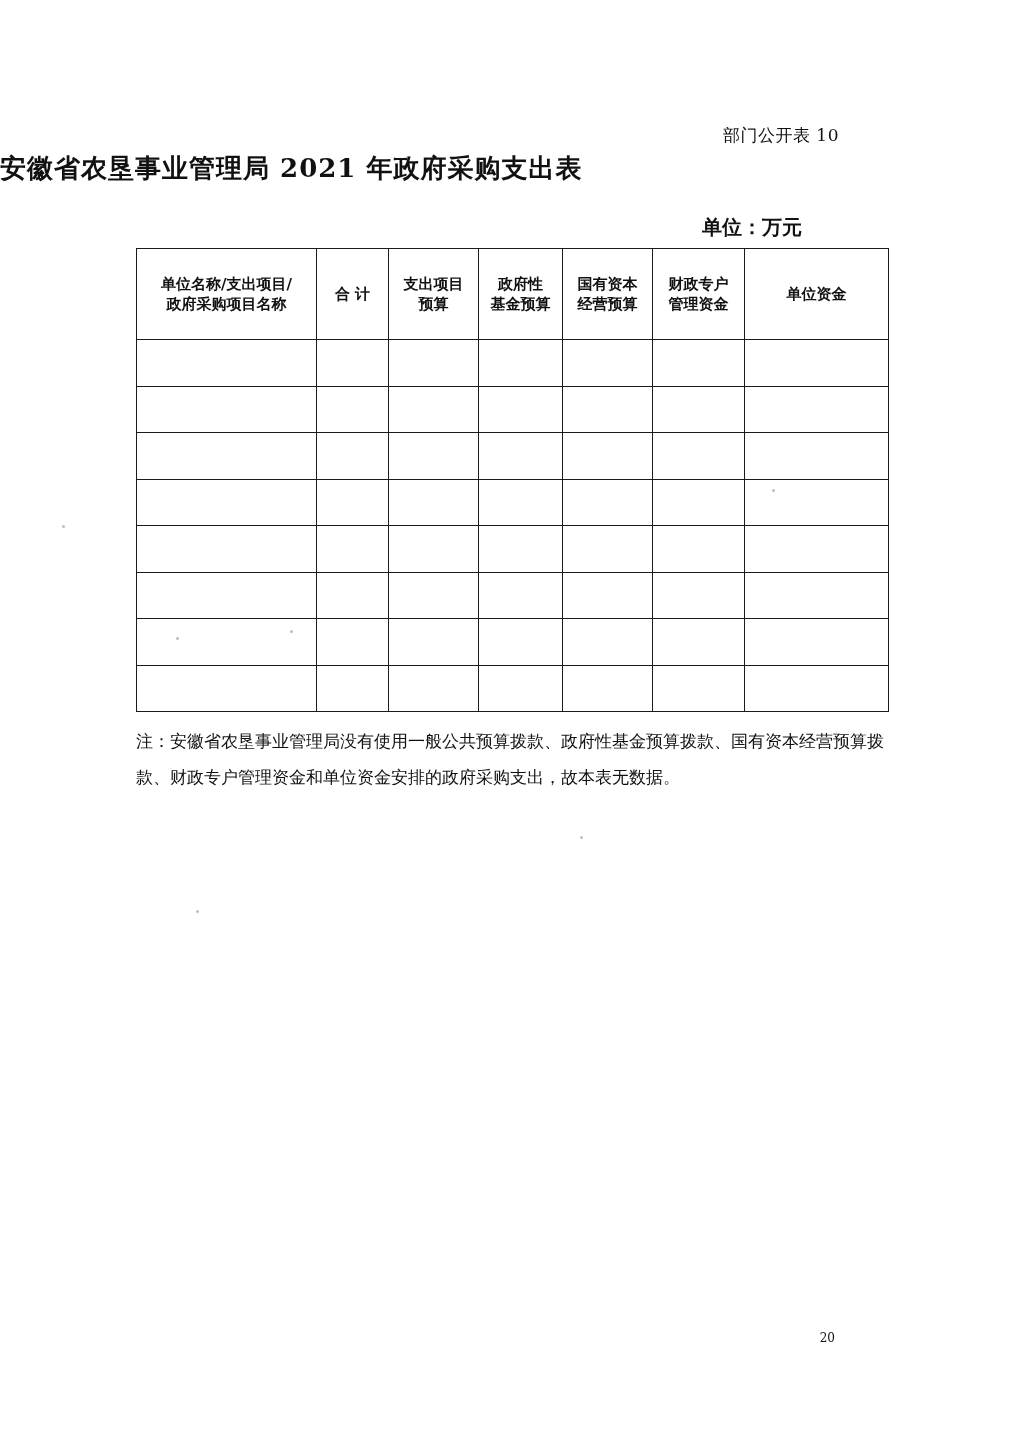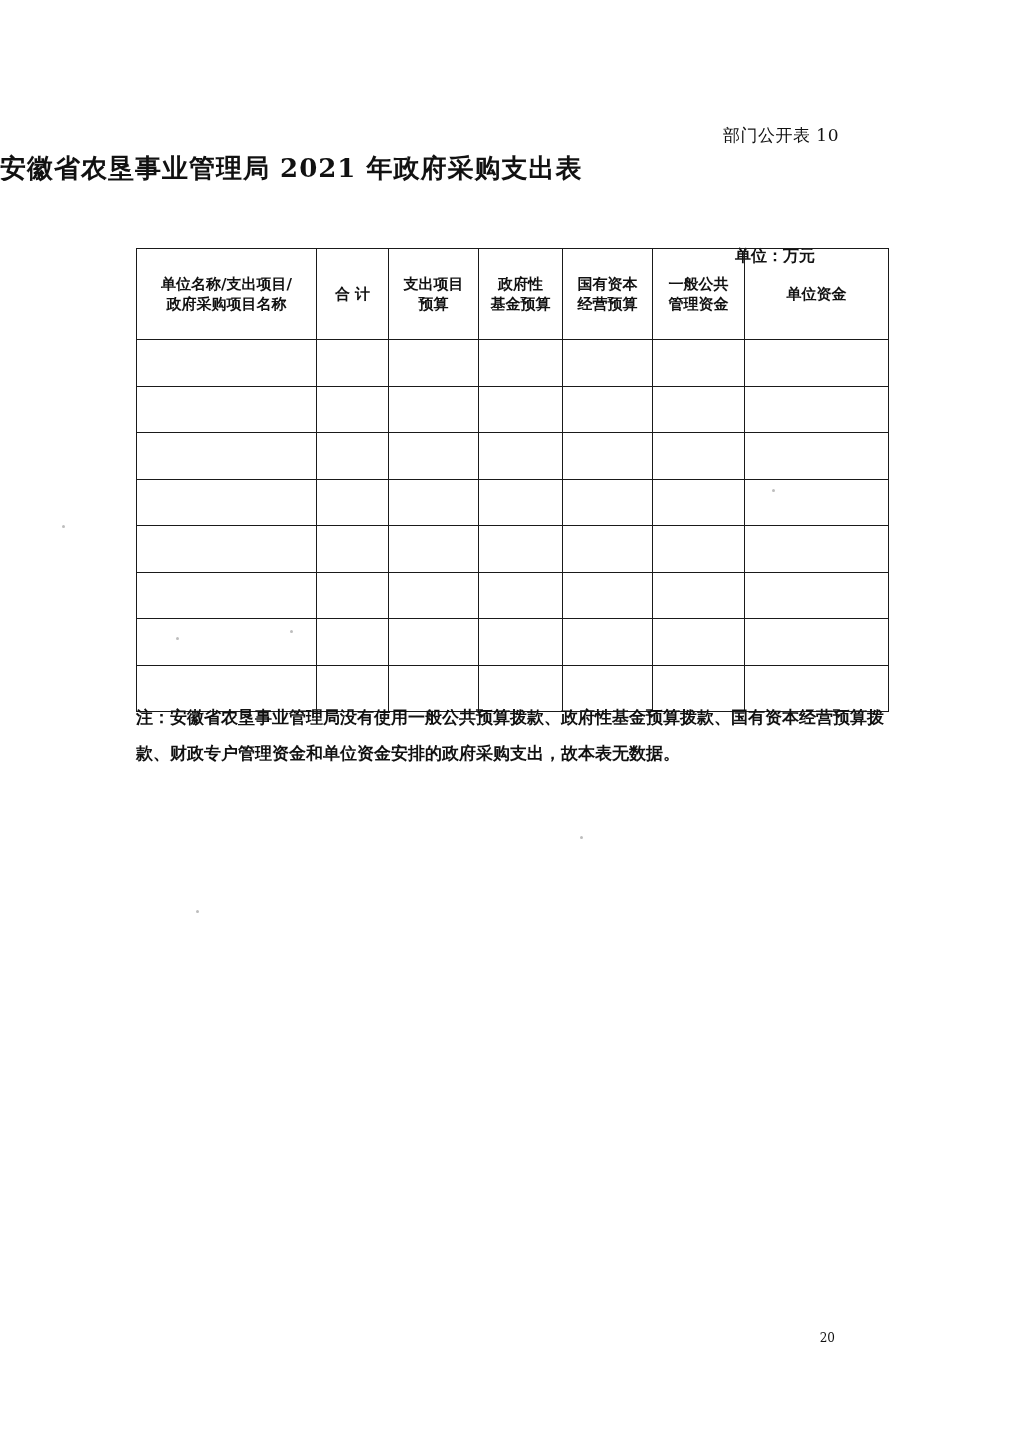--- a/index.html
+++ b/index.html
@@ -40,26 +40,25 @@
     width: 1024px;
     text-align: left;
     font-size: 26px;
     font-weight: bold;
     letter-spacing: 1px;
     font-family: "DejaVu Serif", "Liberation Serif", serif;
   }
 
   .unit-note {
     position: absolute;
-    right: 160px;
+    right: 173px;
     top: 214px;
-    font-size: 16px;
+    font-size: 20px;
     font-weight: bold;
     white-space: nowrap;
-    margin-top: 32px;
   }
 
   table.main-table {
     position: absolute;
     left: 136px;
     top: 240px;
     width: 752px;
     border-collapse: collapse;
     table-layout: fixed;
     margin-top: 8px;
@@ -82,27 +81,26 @@
   table.main-table tbody td {
     height: 45.5px;
   }
 
   .th-l1 { display: block; }
   .th-l2 { display: block; }
 
   .note {
     position: absolute;
     left: 136px;
-    top: 700px;
+    top: 724px;
     width: 780px;
     font-size: 17px;
     line-height: 2.1;
     text-indent: 0;
     font-family: "DejaVu Serif", "Liberation Serif", serif;
-    font-weight: bold;
   }
 
   .page-number {
     position: absolute;
     right: 140px;
     bottom: 108px;
     font-size: 12px;
   }
 
   
@@ -157,21 +155,21 @@
         </th>
         <th>
           <span class="th-l1">政府性</span>
           <span class="th-l2">基金预算</span>
         </th>
         <th>
           <span class="th-l1">国有资本</span>
           <span class="th-l2">经营预算</span>
         </th>
         <th>
-          <span class="th-l1">一般公共</span>
+          <span class="th-l1">财政专户</span>
           <span class="th-l2">管理资金</span>
         </th>
         <th>
           <span class="th-l1">单位资金</span>
         </th>
       </tr>
     </thead>
     <tbody>
       <tr>
         <td></td>

